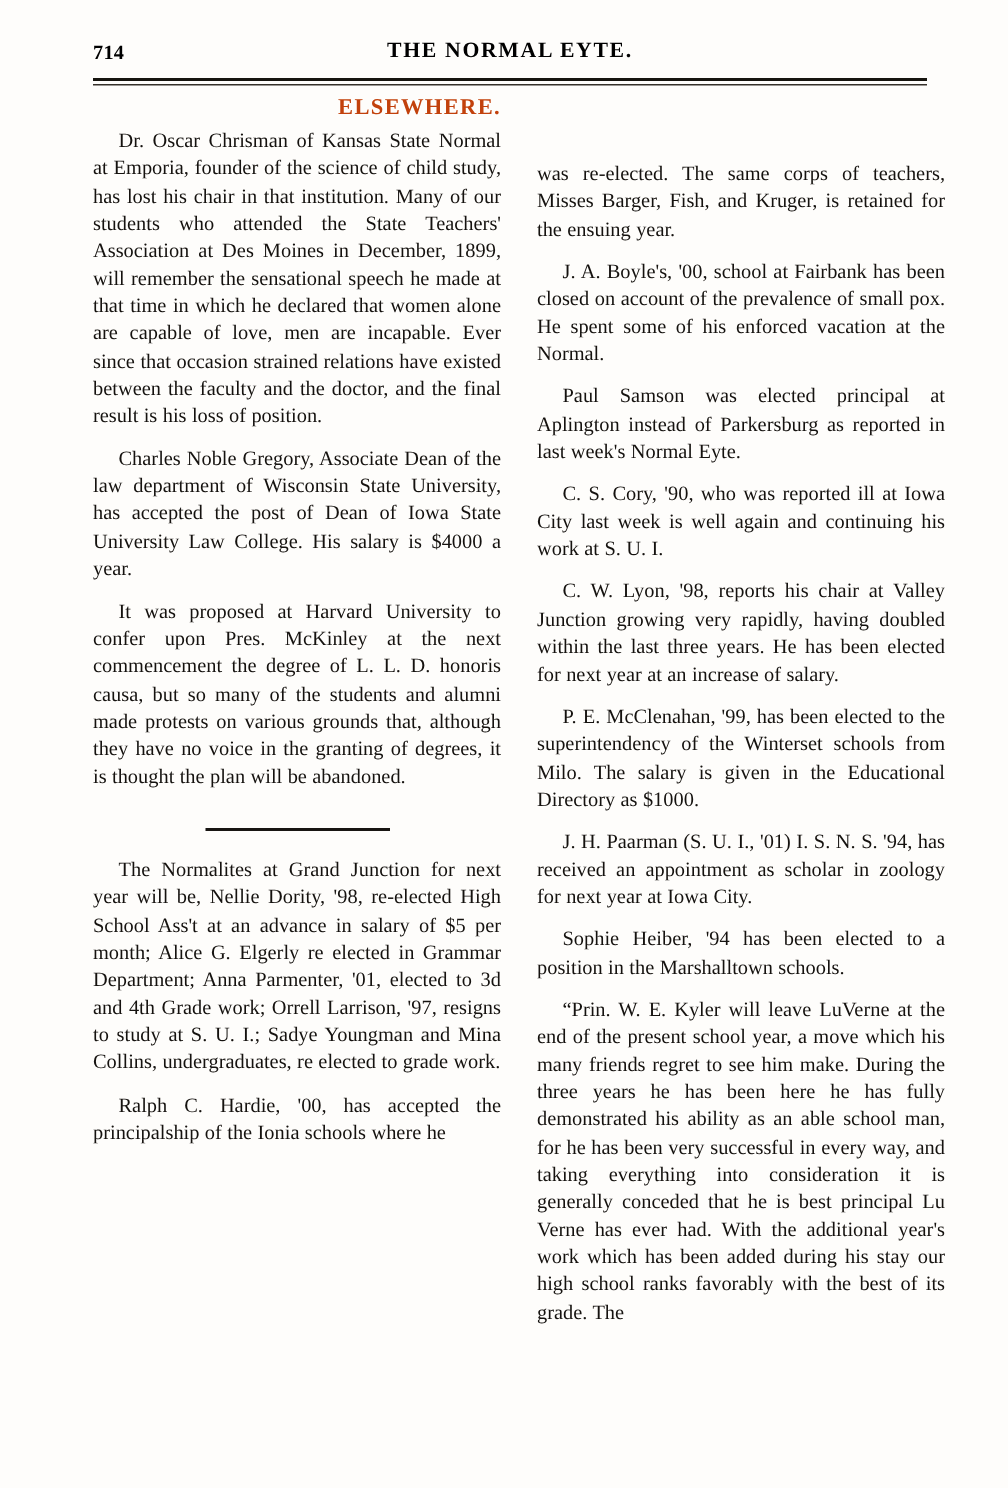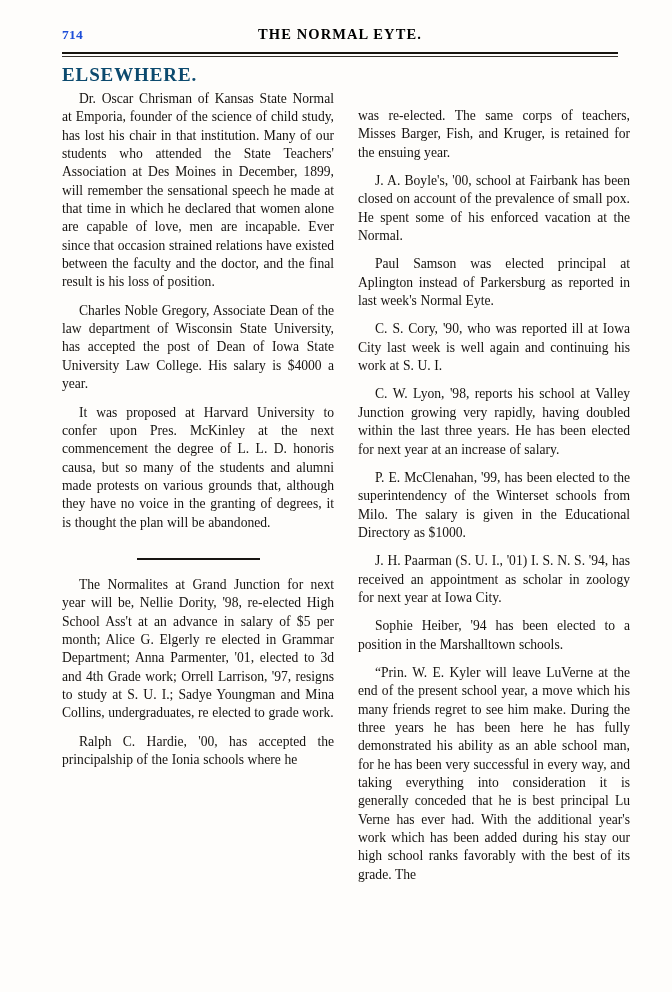--- a/index.html
+++ b/index.html
@@ -32,21 +32,21 @@
     width: 556px;
     height: 22px;
   }
   .folio {
     position: absolute;
     left: 0;
     top: 1px;
     font-size: 13.5px;
     font-weight: bold;
     letter-spacing: 0.2px;
-    color: #1d4ed8;
+    color: #000000;
   }
   .masthead {
     position: absolute;
     left: 0;
     top: 0;
     width: 556px;
     text-align: center;
     font-size: 14.5px;
     font-weight: bold;
     letter-spacing: 1.1px;
@@ -95,24 +95,24 @@
     word-spacing: 0.2px;
     -webkit-hyphens: none;
     hyphens: none;
     color: #15120f;
   }
   p.para.no-indent { text-indent: 0; margin-top: 43px; }
   p.para.gap-before { margin-top: 10px; }
 
   .section-head {
     margin: 0 0 4px 0;
-    text-align: left;
-    font-size: 19px;
+    text-align: right;
+    font-size: 15px;
     letter-spacing: 0.9px;
-    color: #0c4a6e;
+    color: #c2410c;
   }
   .section-head.items-head {
     margin-top: 6px;
     margin-bottom: 2px;
   }
 
   
   .divider-wrap {
     margin: 14px 0 12px 0;
     text-align: center;
@@ -192,21 +192,21 @@
 
       <p class="para">The Normalites at Grand Junction for next year will be, Nellie Dority, '98, re-elected High School Ass't at an advance in salary of $5 per month; Alice G. Elgerly re elected in Grammar Department; Anna Parmenter, '01, elected to 3d and 4th Grade work; Orrell Larrison, '97, resigns to study at S. U. I.; Sadye Youngman and Mina Collins, undergraduates, re elected to grade work.</p>
       <p class="para gap-before">Ralph C. Hardie, '00, has accepted the principalship of the Ionia schools where he</p>
     </div>
 
     <div class="col col-right">
       <p class="para no-indent">was re-elected. The same corps of teachers, Misses Barger, Fish, and Kruger, is retained for the ensuing year.</p>
       <p class="para gap-before">J. A. Boyle's, '00, school at Fairbank has been closed on account of the prevalence of small pox. He spent some of his enforced vacation at the Normal.</p>
       <p class="para gap-before">Paul Samson was elected principal at Aplington instead of Parkersburg as reported in last week's Normal Eyte.</p>
       <p class="para gap-before">C. S. Cory, '90, who was reported ill at Iowa City last week is well again and continuing his work at S. U. I.</p>
-      <p class="para gap-before">C. W. Lyon, '98, reports his school at Valley Junction growing very rapidly, having doubled within the last three years. He has been elected for next year at an increase of salary.</p>
+      <p class="para gap-before">C. W. Lyon, '98, reports his chair at Valley Junction growing very rapidly, having doubled within the last three years. He has been elected for next year at an increase of salary.</p>
       <p class="para gap-before">P. E. McClenahan, '99, has been elected to the superintendency of the Winterset schools from Milo. The salary is given in the Educational Directory as $1000.</p>
       <p class="para gap-before">J. H. Paarman (S. U. I., '01) I. S. N. S. '94, has received an appointment as scholar in zoology for next year at Iowa City.</p>
       <p class="para gap-before">Sophie Heiber, '94 has been elected to a position in the Marshalltown schools.</p>
       <p class="para gap-before">“Prin. W. E. Kyler will leave LuVerne at the end of the present school year, a move which his many friends regret to see him make. During the three years he has been here he has fully demonstrated his ability as an able school man, for he has been very successful in every way, and taking everything into consideration it is generally conceded that he is best principal Lu Verne has ever had. With the additional year's work which has been added during his stay our high school ranks favorably with the best of its grade. The</p>
     </div>
 
   </div>
 </div>
 
 </body></html>

